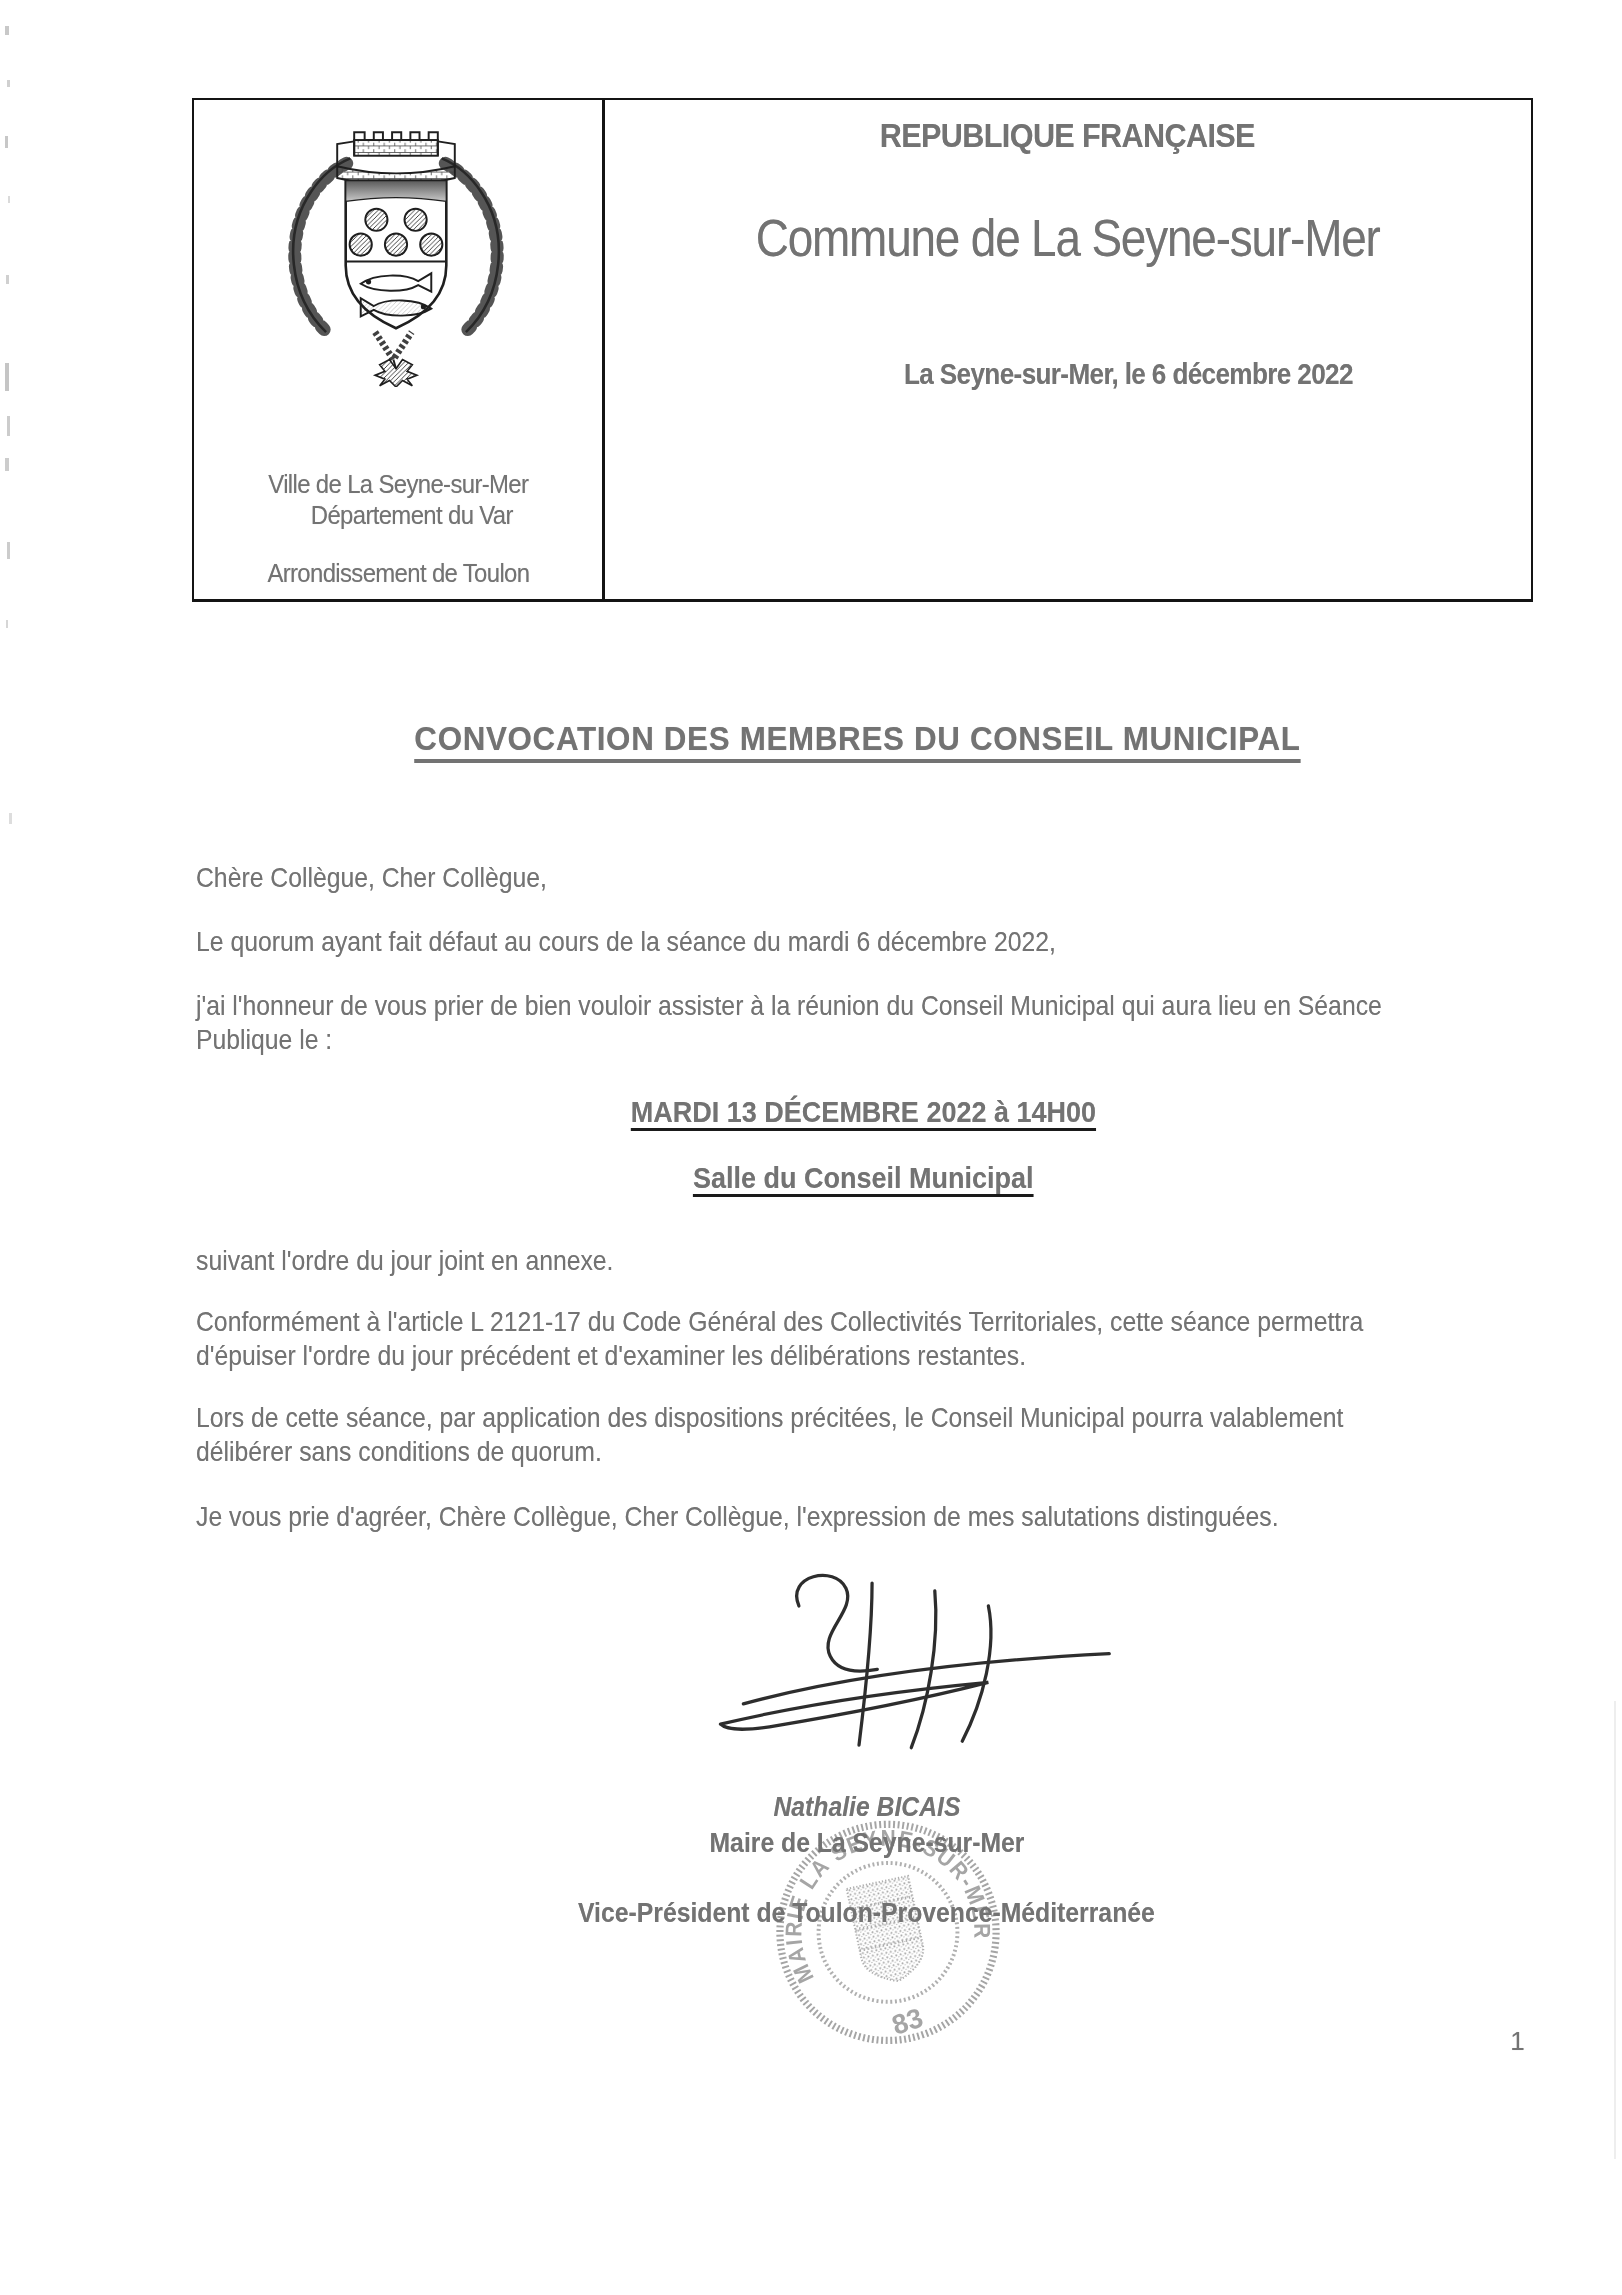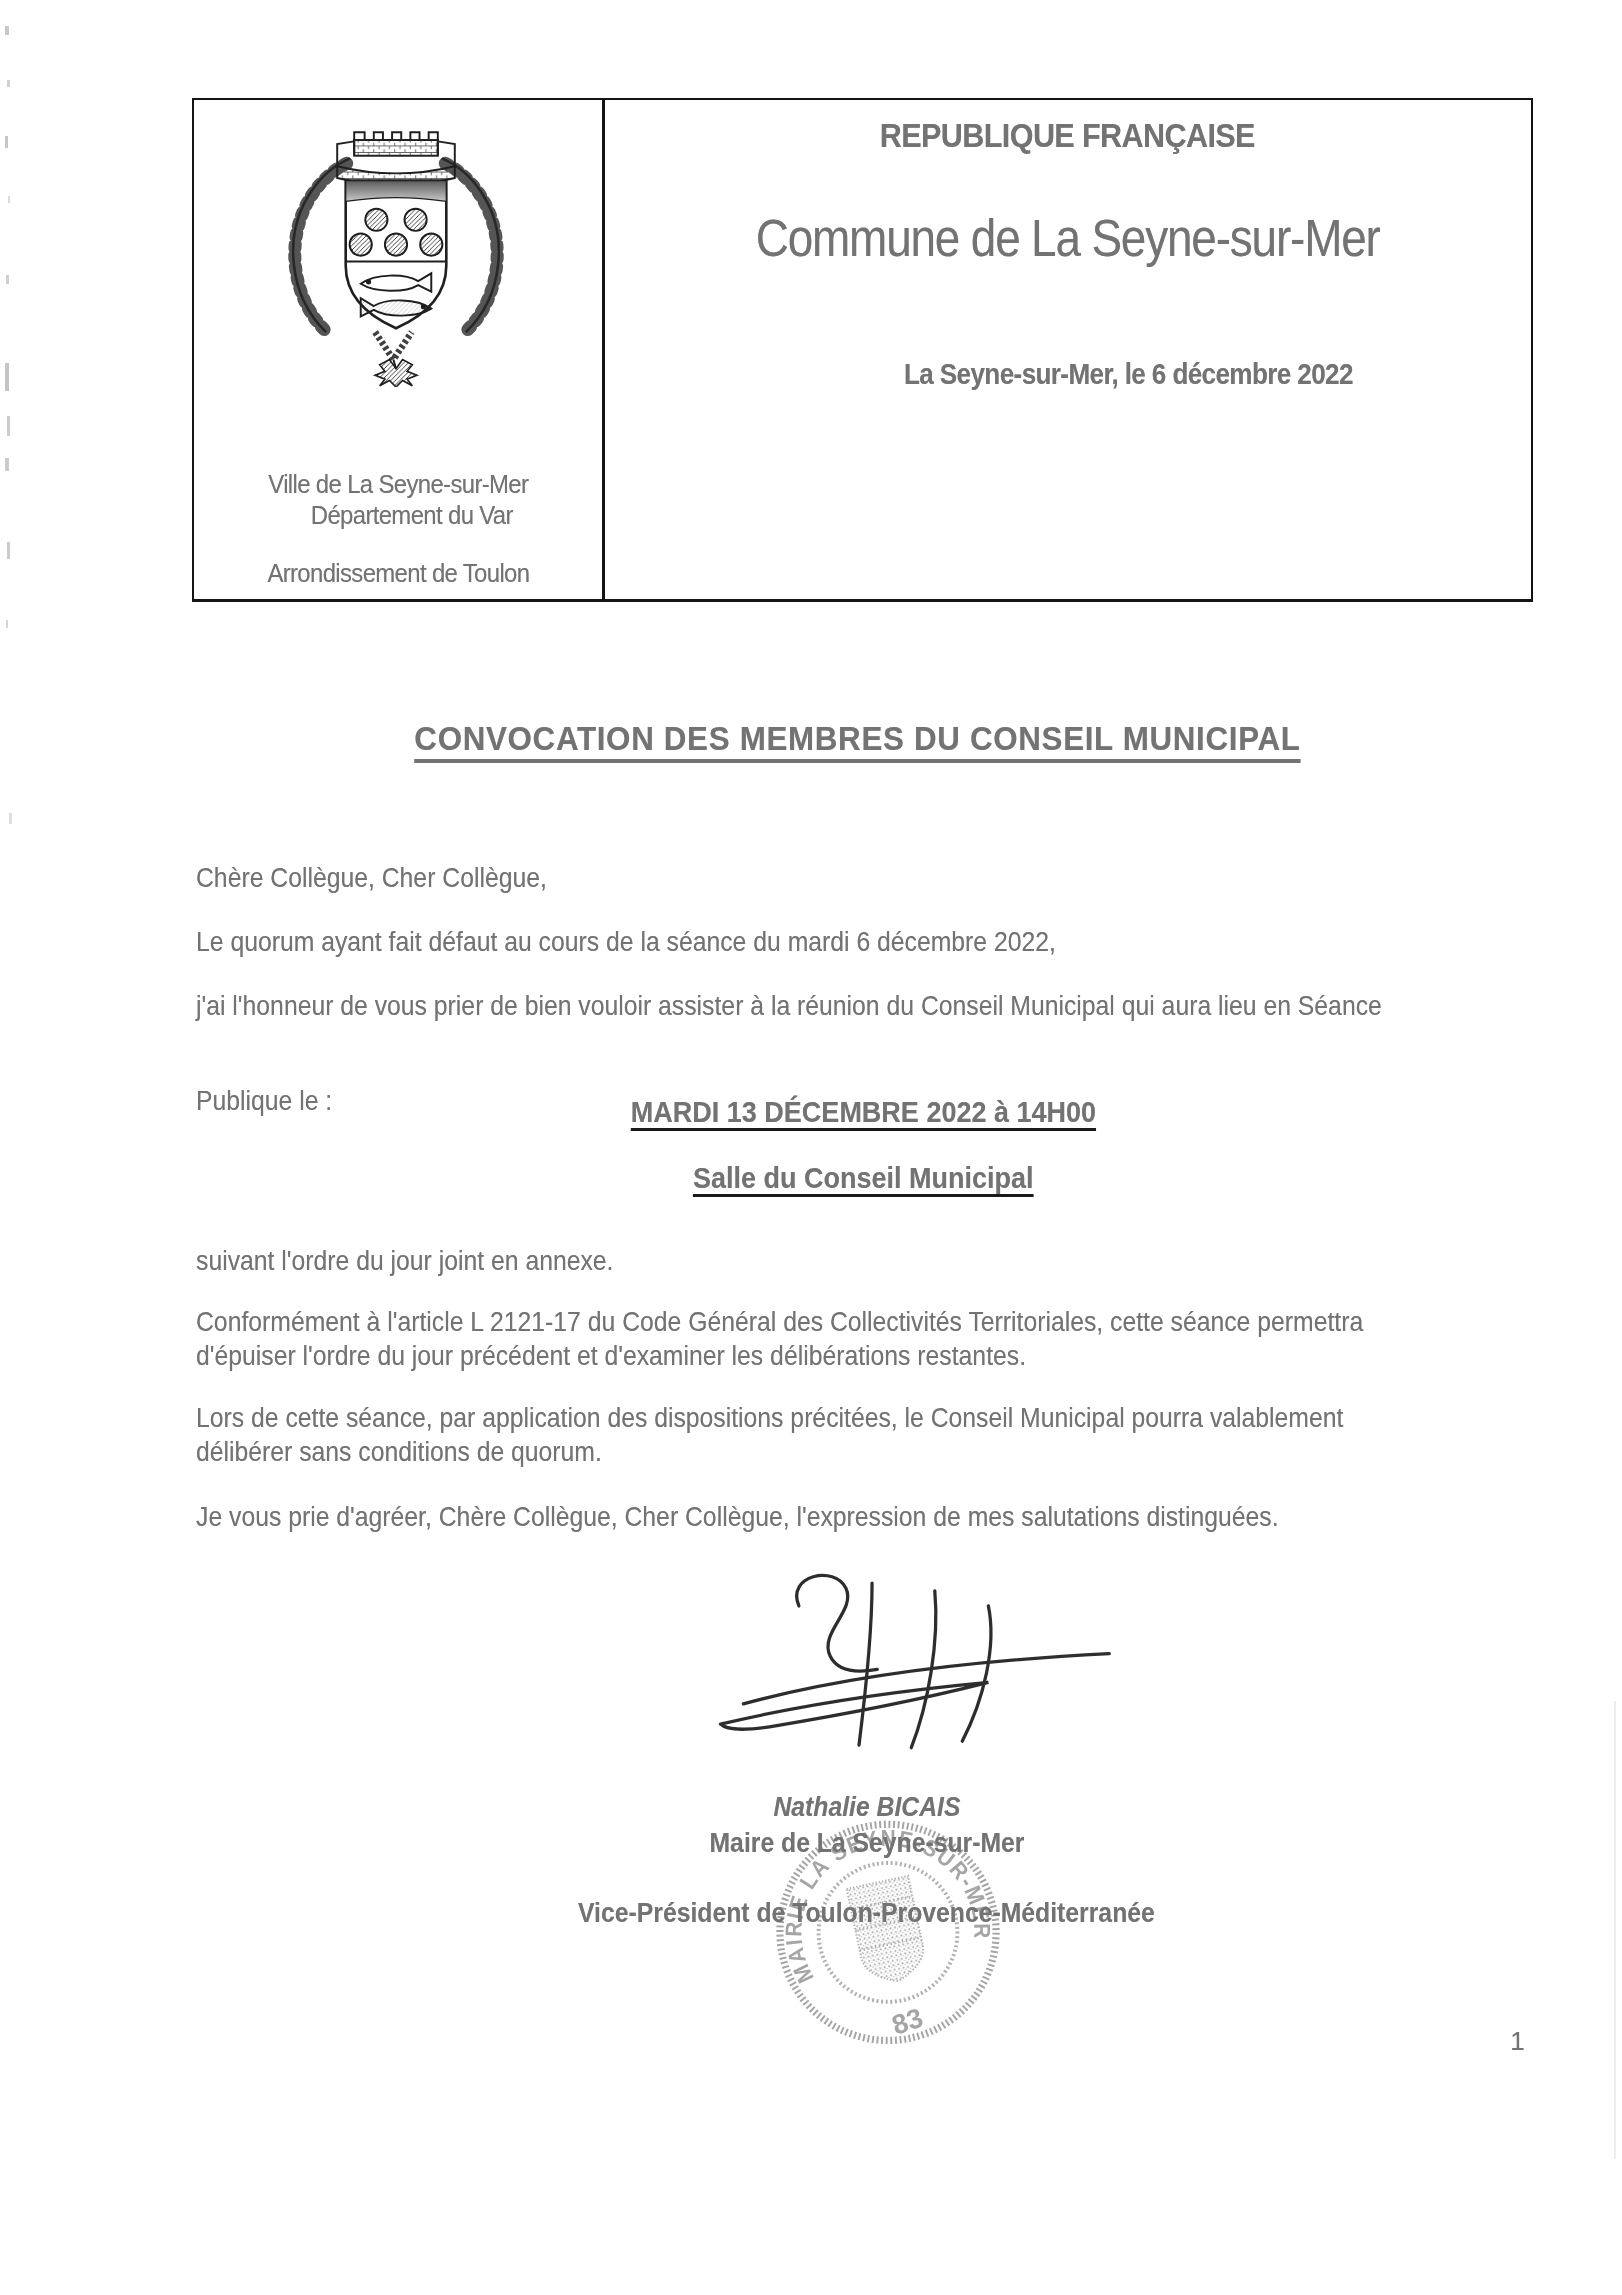--- a/index.html
+++ b/index.html
@@ -137,21 +137,21 @@
 
   <div class="t" style="left:196px;top:861px;">
     <span class="sx">Chère Collègue, Cher Collègue,</span>
   </div>
   <div class="t" style="left:196px;top:925px;">
     <span class="sx">Le quorum ayant fait défaut au cours de la séance du mardi 6 décembre 2022,</span>
   </div>
   <div class="t" style="left:196px;top:989px;">
     <span class="sx">j'ai l'honneur de vous prier de bien vouloir assister à la réunion du Conseil Municipal qui aura lieu en Séance</span>
   </div>
-  <div class="t" style="left:196px;top:1084px;">
+  <div class="t" style="left:196px;top:1023px;">
     <span class="sx">Publique le :</span>
   </div>
 
   <div class="t ctr bold meet" style="left:196px;top:1094px;width:1335px;text-decoration:underline;">
     <span class="sx ul">MARDI 13 DÉCEMBRE 2022 à 14H00</span>
   </div>
   <div class="t ctr bold meet" style="left:196px;top:1160px;width:1335px;">
     <span class="sx ul">Salle du Conseil Municipal</span>
   </div>
 

